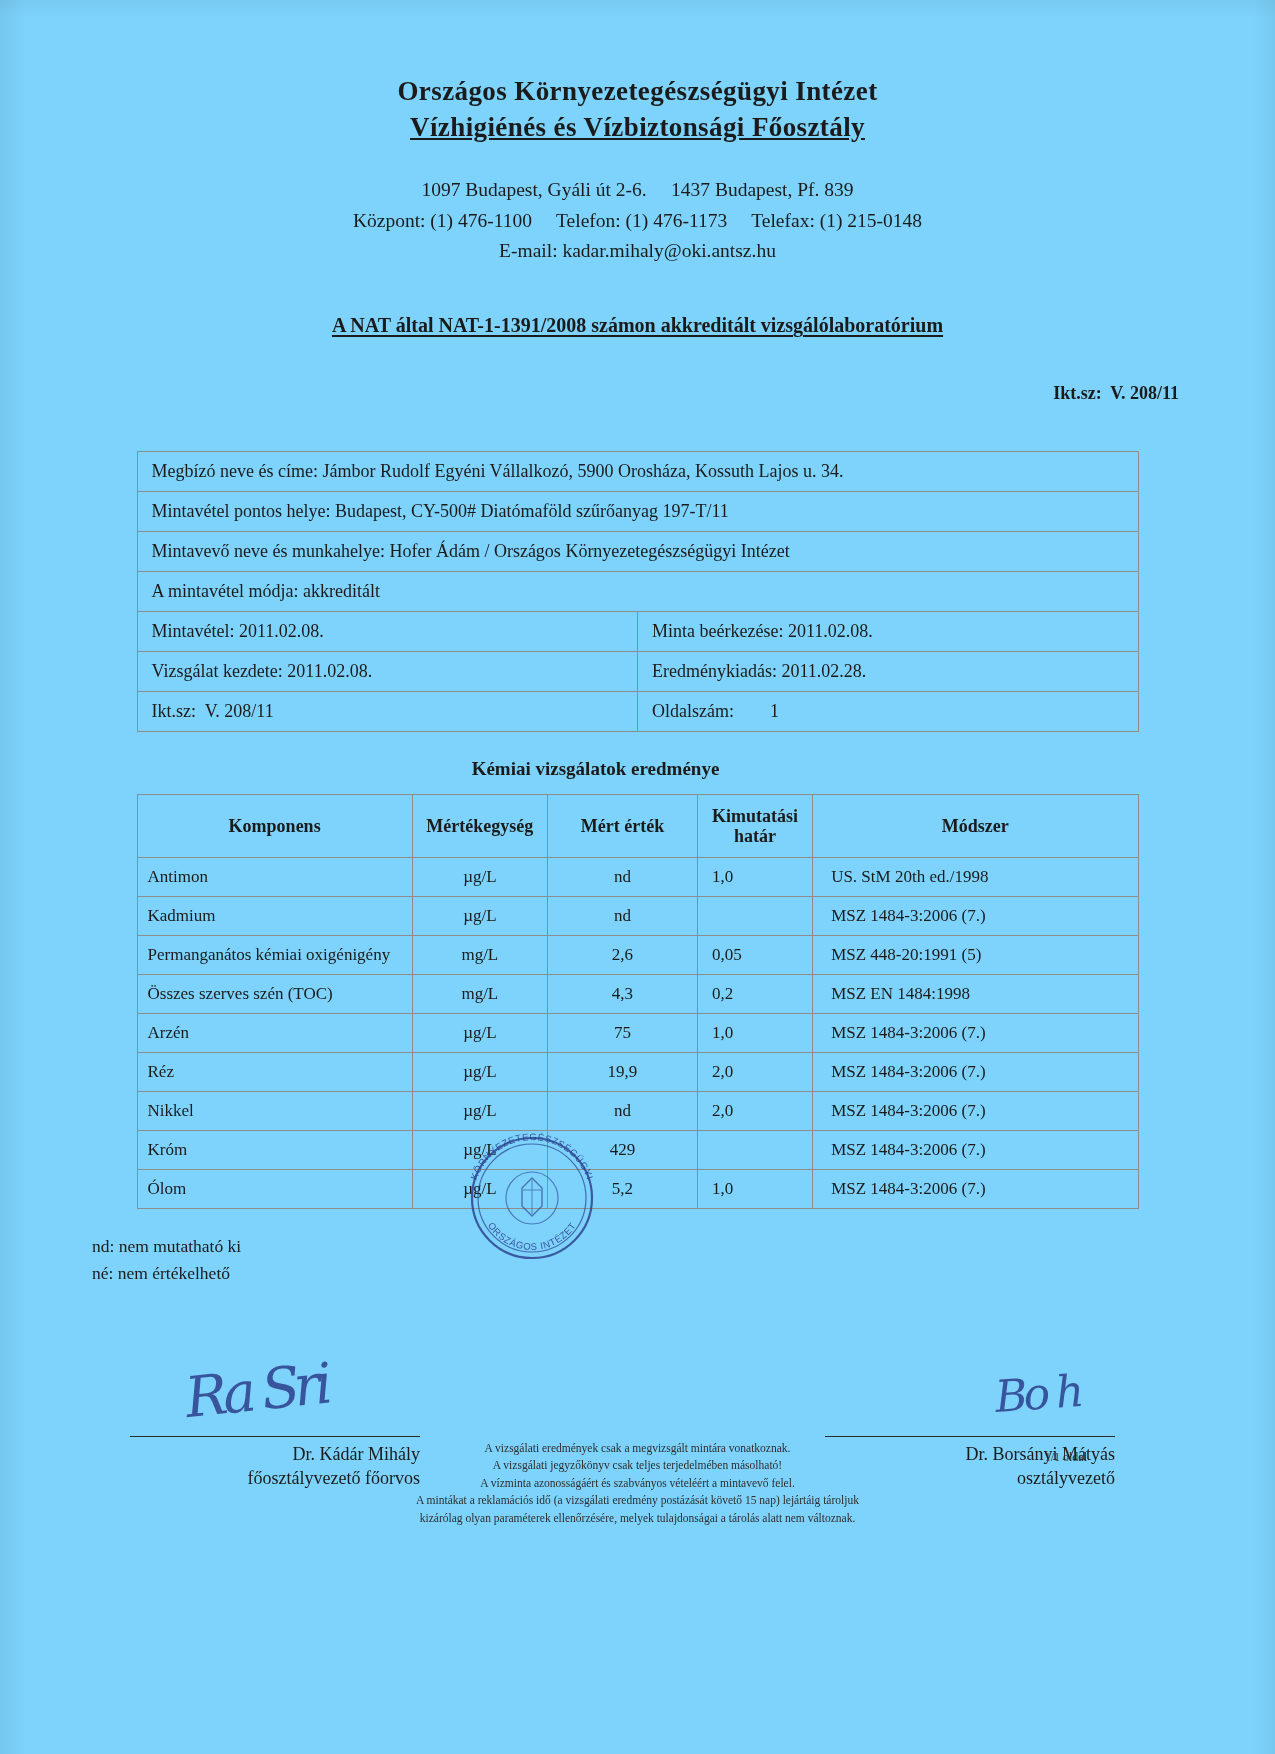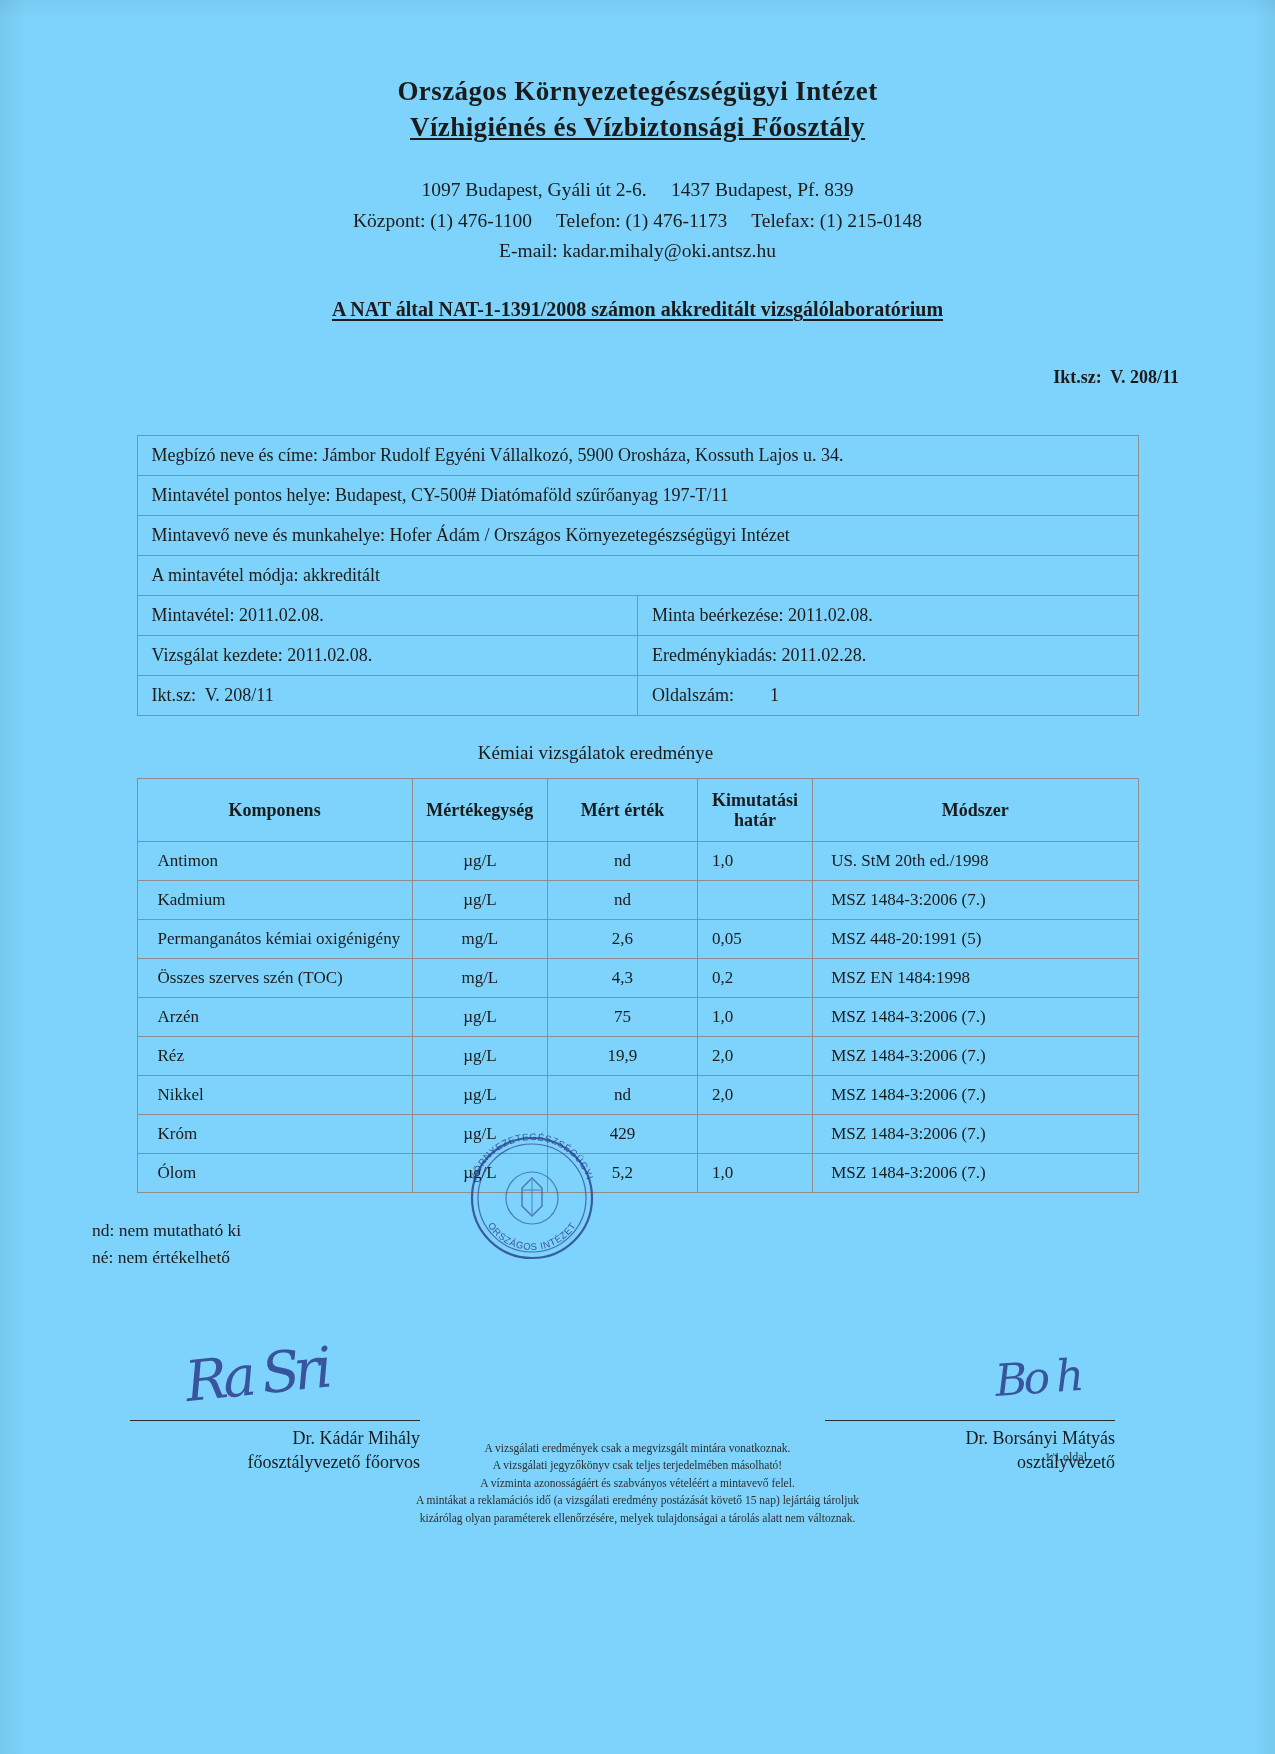--- a/index.html
+++ b/index.html
@@ -59,21 +59,21 @@
     text-align: center;
     font-size: 19.5px;
     line-height: 1.56;
     margin-top: 30px;
   }
   .contact div { white-space: pre; }
   .accred {
     text-align: center;
     font-size: 20px;
     font-weight: bold;
-    margin-top: 32px;
+    margin-top: 48px;
     text-decoration: underline;
     text-underline-offset: 3px;
   }
 
   
   .title-row {
     position: relative;
     margin-top: 46px;
     height: 46px;
   }
@@ -109,21 +109,21 @@
     padding: 9px 12px 9px 14px;
     height: 20px;
     vertical-align: middle;
     white-space: pre;
   }
 
   
   .results-caption {
     text-align: center;
     font-size: 19px;
-    font-weight: normal;
+    font-weight: bold;
     margin-top: 26px;
     margin-bottom: 14px;
     padding-right: 84px;
   }
   .results-table {
     width: 1002px;
     margin: 0 auto;
     border-collapse: collapse;
     table-layout: fixed;
   }
@@ -135,21 +135,21 @@
   .results-table th {
     font-weight: bold;
     font-size: 18px;
     text-align: center;
     line-height: 1.14;
     height: 46px;
     vertical-align: middle;
   }
   .results-table td.c-name {
     text-align: left;
-    padding-left: 20px;
+    padding-left: 10px;
     height: 22px;
   }
   .results-table td.c-unit,
   .results-table td.c-val {
     text-align: center;
   }
   .results-table td.c-lim {
     text-align: left;
     padding-left: 14px;
   }

